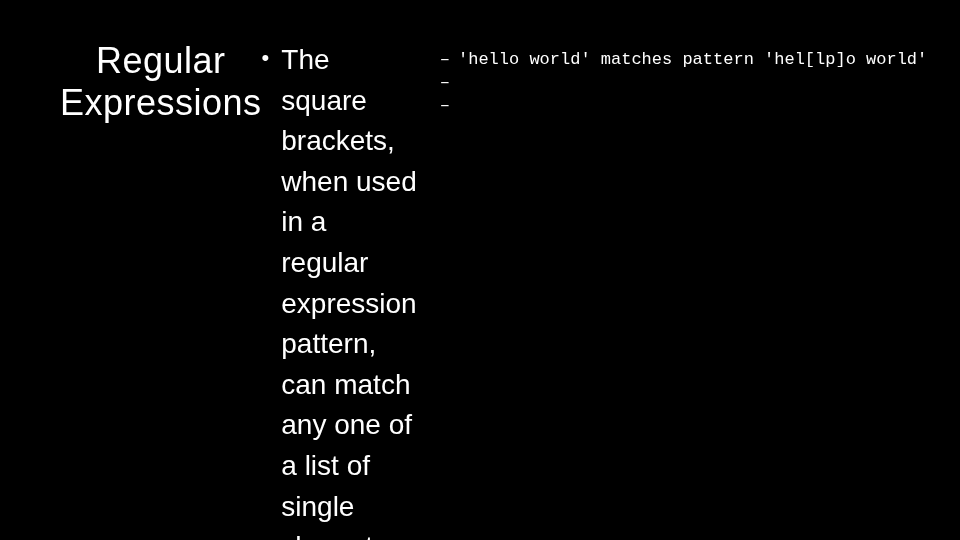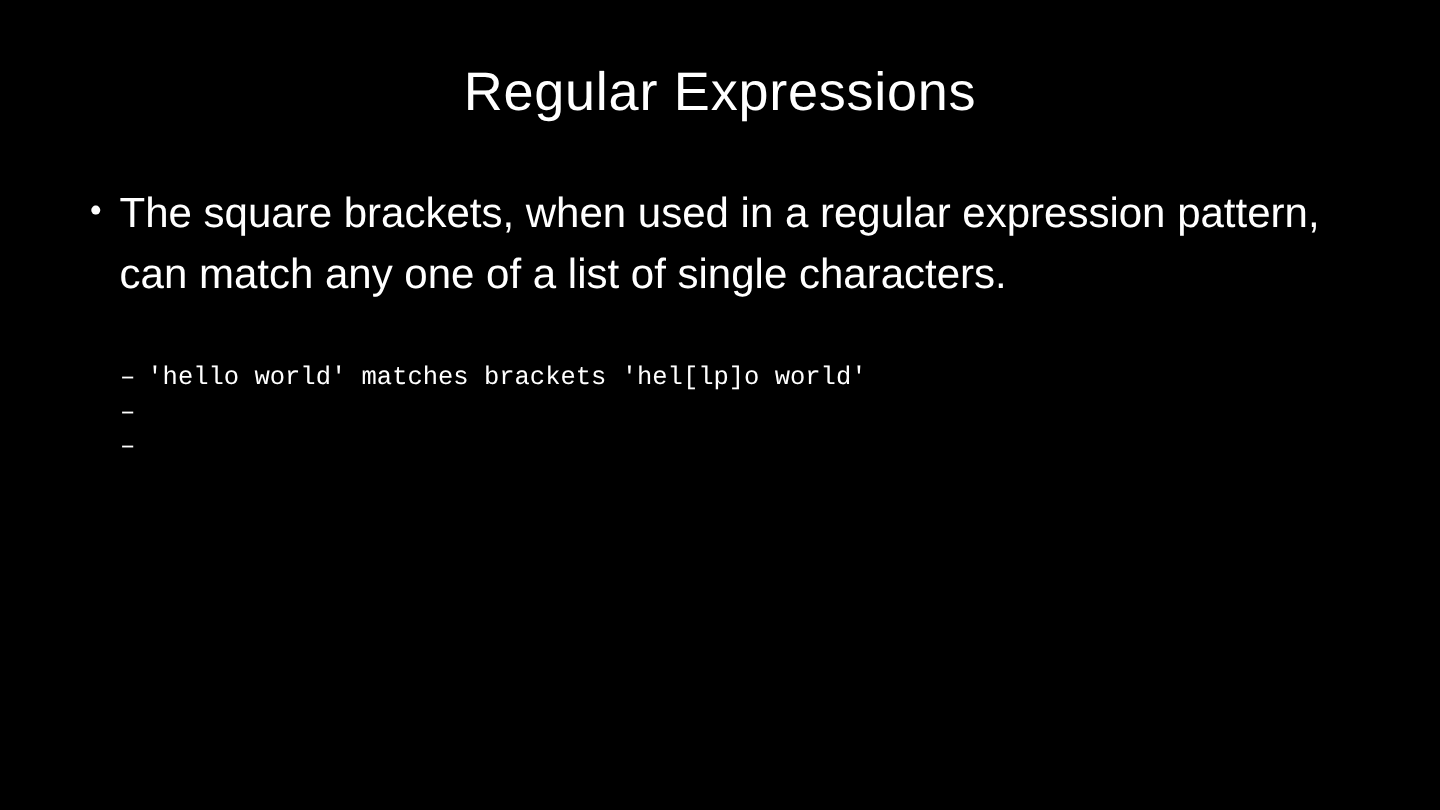--- a/index.html
+++ b/index.html
@@ -15,21 +15,22 @@
       color: #ffffff;
       font-family: 'Segoe UI', Arial, sans-serif;
       overflow: hidden;
     }
 
     .slide {
       width: 960px;
       height: 540px;
       padding: 40px 60px;
       display: flex;
-      flex-direction: column;
+      flex-direction: row;
+      justify-content: space-between;
     }
 
     .slide-title {
       text-align: center;
       font-size: 36px;
       font-weight: normal;
       color: #ffffff;
       margin-bottom: 40px;
       letter-spacing: 0.5px;
     }
@@ -94,21 +95,21 @@
     <div class="bullet-point">
       <span class="bullet-dot">•</span>
       <span class="bullet-text">The square brackets, when used in a regular expression pattern, can match any one of a list of single characters.</span>
     </div>
   </div>
 
   <div class="code-section">
 
     <div class="code-line">
       <span class="dash">–</span>
-      <span class="code-text">'hello world' matches brackets 'hel[lp]o world'</span>
+      <span class="code-text">'hello world' matches pattern 'hel[lp]o world'</span>
     </div>
 
     <div class="code-line">
       <span class="dash">–</span>
     </div>
 
     <div class="code-line">
       <span class="dash">–</span>
     </div>
 

